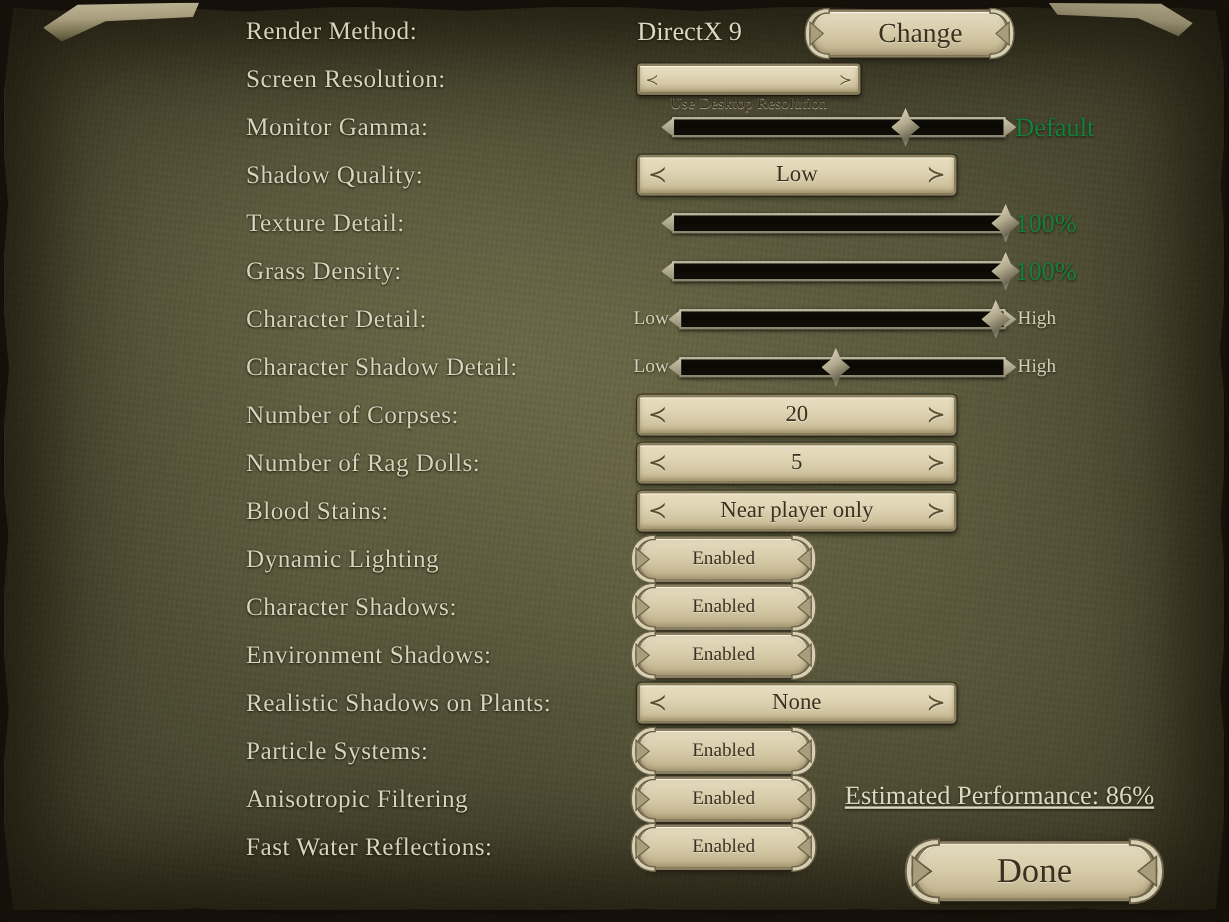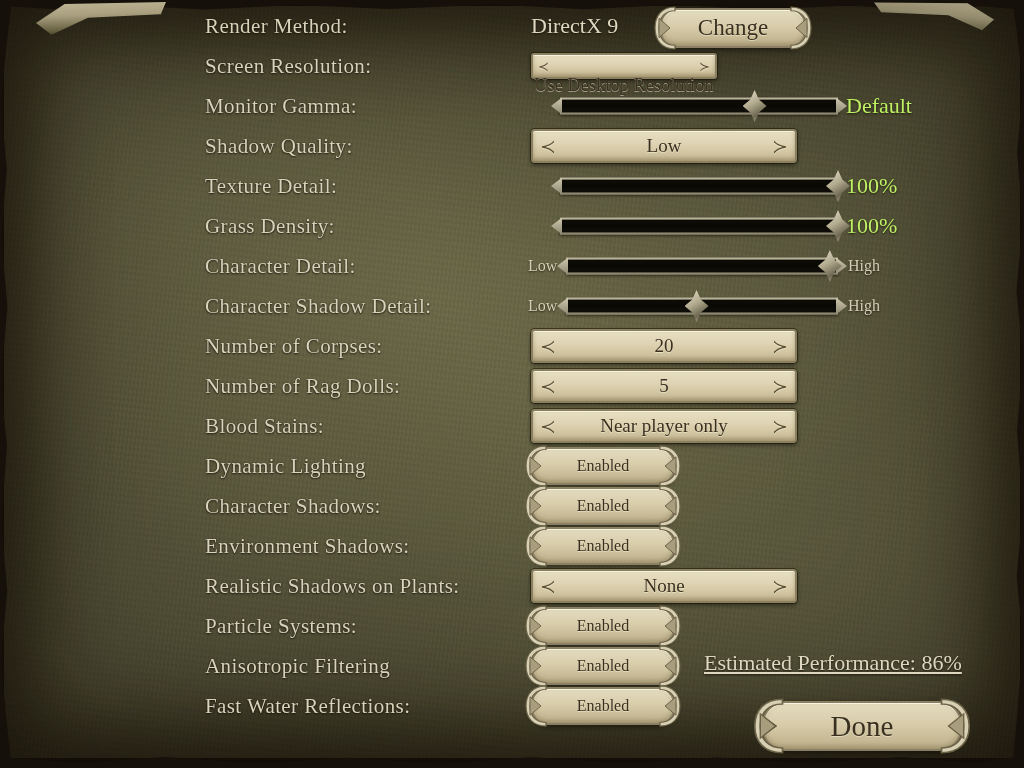--- a/index.html
+++ b/index.html
@@ -73,21 +73,21 @@
     display:flex;align-items:center;justify-content:center;position:absolute;
   }
   .sel .txt{color:#3a3020;font-size:19px;text-shadow:0 1px 0 rgba(255,250,232,.5);}
   .sel .chev{position:absolute;top:50%;transform:translateY(-50%);
     font-size:19px;color:#5d5237;line-height:1;text-shadow:0 1px 0 rgba(255,250,232,.45);}
   .sel .chev.l{left:7px;}
   .sel .chev.r{right:7px;}
 
   
   .sel.small{left:531px;width:182px;height:22px;border-radius:3px;}
-  .sel.small .txt{font-size:18px;letter-spacing:.2px;margin-top:39px;}
+  .sel.small .txt{font-size:13px;letter-spacing:.2px;margin-top:39px;}
   .sel.small .chev{font-size:13px;}
   .sel.small .chev.l{left:5px;}
   .sel.small .chev.r{right:5px;}
 
   
   .pill{
     position:absolute;height:34px;border-radius:17px;
     background:linear-gradient(180deg,#e4dcc0 0%,#d8ccaa 45%,#c4b792 85%,#b5a783 100%);
     border:2px solid #8b8063;
     box-shadow:0 2px 5px rgba(10,8,2,.55), inset 0 1px 0 rgba(255,252,238,.8),
@@ -95,21 +95,21 @@
     display:flex;align-items:center;justify-content:center;
   }
   .pill .txt{color:#3a3020;font-size:16px;text-shadow:0 1px 0 rgba(255,250,232,.45);}
   
   .pill .cap{position:absolute;top:-4px;height:calc(100% + 8px);width:26px;pointer-events:none;}
   .pill .cap svg{width:100%;height:100%;display:block;}
   .pill .cap.l{left:-9px;}
   .pill .cap.r{right:-9px;transform:scaleX(-1);}
 
   .pill.enabled{left:531px;width:140px;}
-  .pill.change{left:660px;top:8px;width:142px;height:36px;}
+  .pill.change{left:676px;top:8px;width:142px;height:36px;padding-left:18px;}
   .pill.change .txt{font-size:23px;}
   .pill.done{left:762px;top:701px;width:196px;height:46px;border-radius:23px;}
   .pill.done .txt{font-size:29px;}
   .pill.done .cap{width:36px;top:-5px;height:calc(100% + 10px);}
   .pill.done .cap.l{left:-12px;}
   .pill.done .cap.r{right:-12px;}
 
   
   .slider{position:absolute;height:26px;}
   .track{
@@ -130,21 +130,21 @@
     background:linear-gradient(150deg,#e6e0cb 0%,#b3ab8f 42%,#6e6853 72%,#cdc6ad 100%);
     clip-path:polygon(50% 0,68% 30%,100% 50%,68% 70%,50% 100%,32% 70%,0 50%,32% 30%);
     filter:drop-shadow(0 1px 2px rgba(0,0,0,.75));
   }
   .endlabel{
     position:absolute;top:50%;transform:translateY(-50%);
     color:#d5cfb7;font-size:16px;text-shadow:0 1px 2px rgba(20,16,6,.8);white-space:nowrap;
   }
   .valuelabel{
     position:absolute;top:50%;transform:translateY(-50%);
-    color:#bef264;font-size:22px;text-shadow:0 1px 2px rgba(20,16,6,.85);white-space:nowrap;
+    color:#15803d;font-size:22px;text-shadow:0 1px 2px rgba(20,16,6,.85);white-space:nowrap;
   }
 
   
   .plainval{
     position:absolute;top:50%;transform:translateY(-50%);left:531px;
     color:#ded8c0;font-size:22px;text-shadow:0 1px 2px rgba(20,16,6,.85);white-space:nowrap;
   }
 
   #perf{
     position:absolute;left:704px;top:650px;

